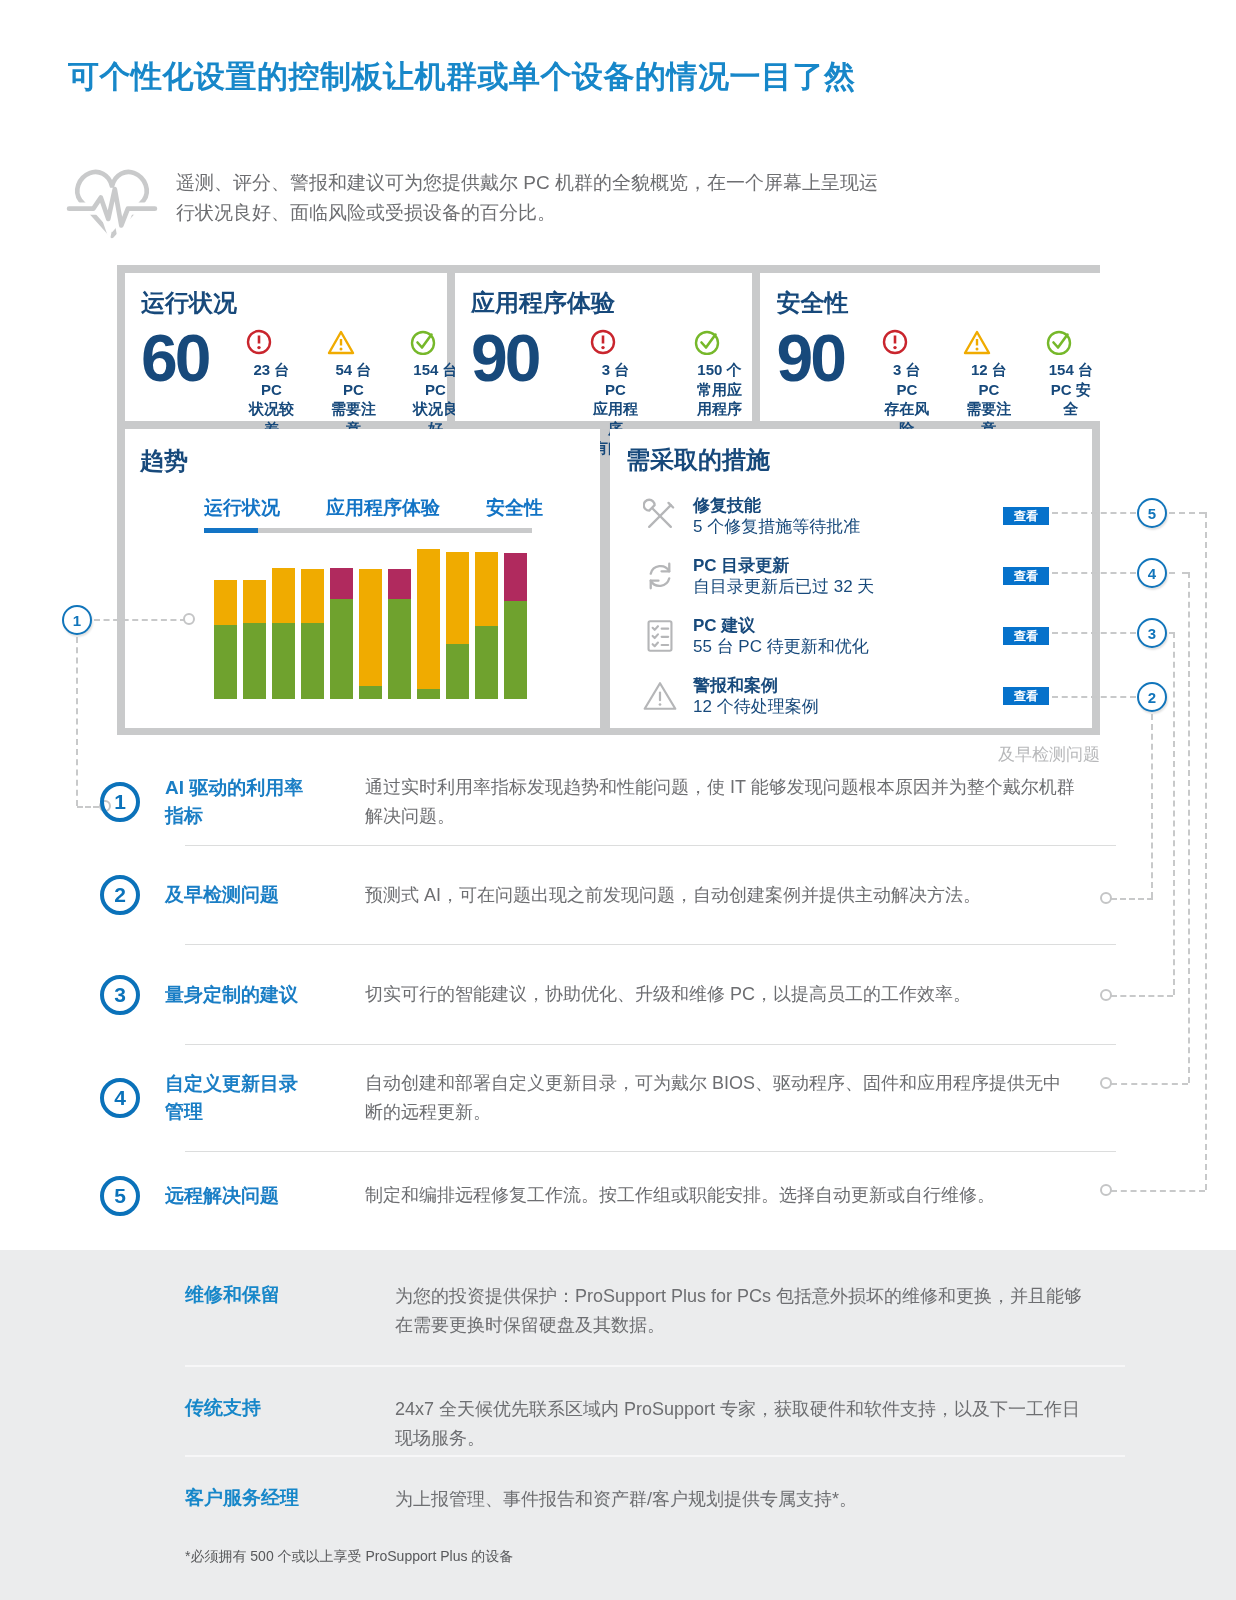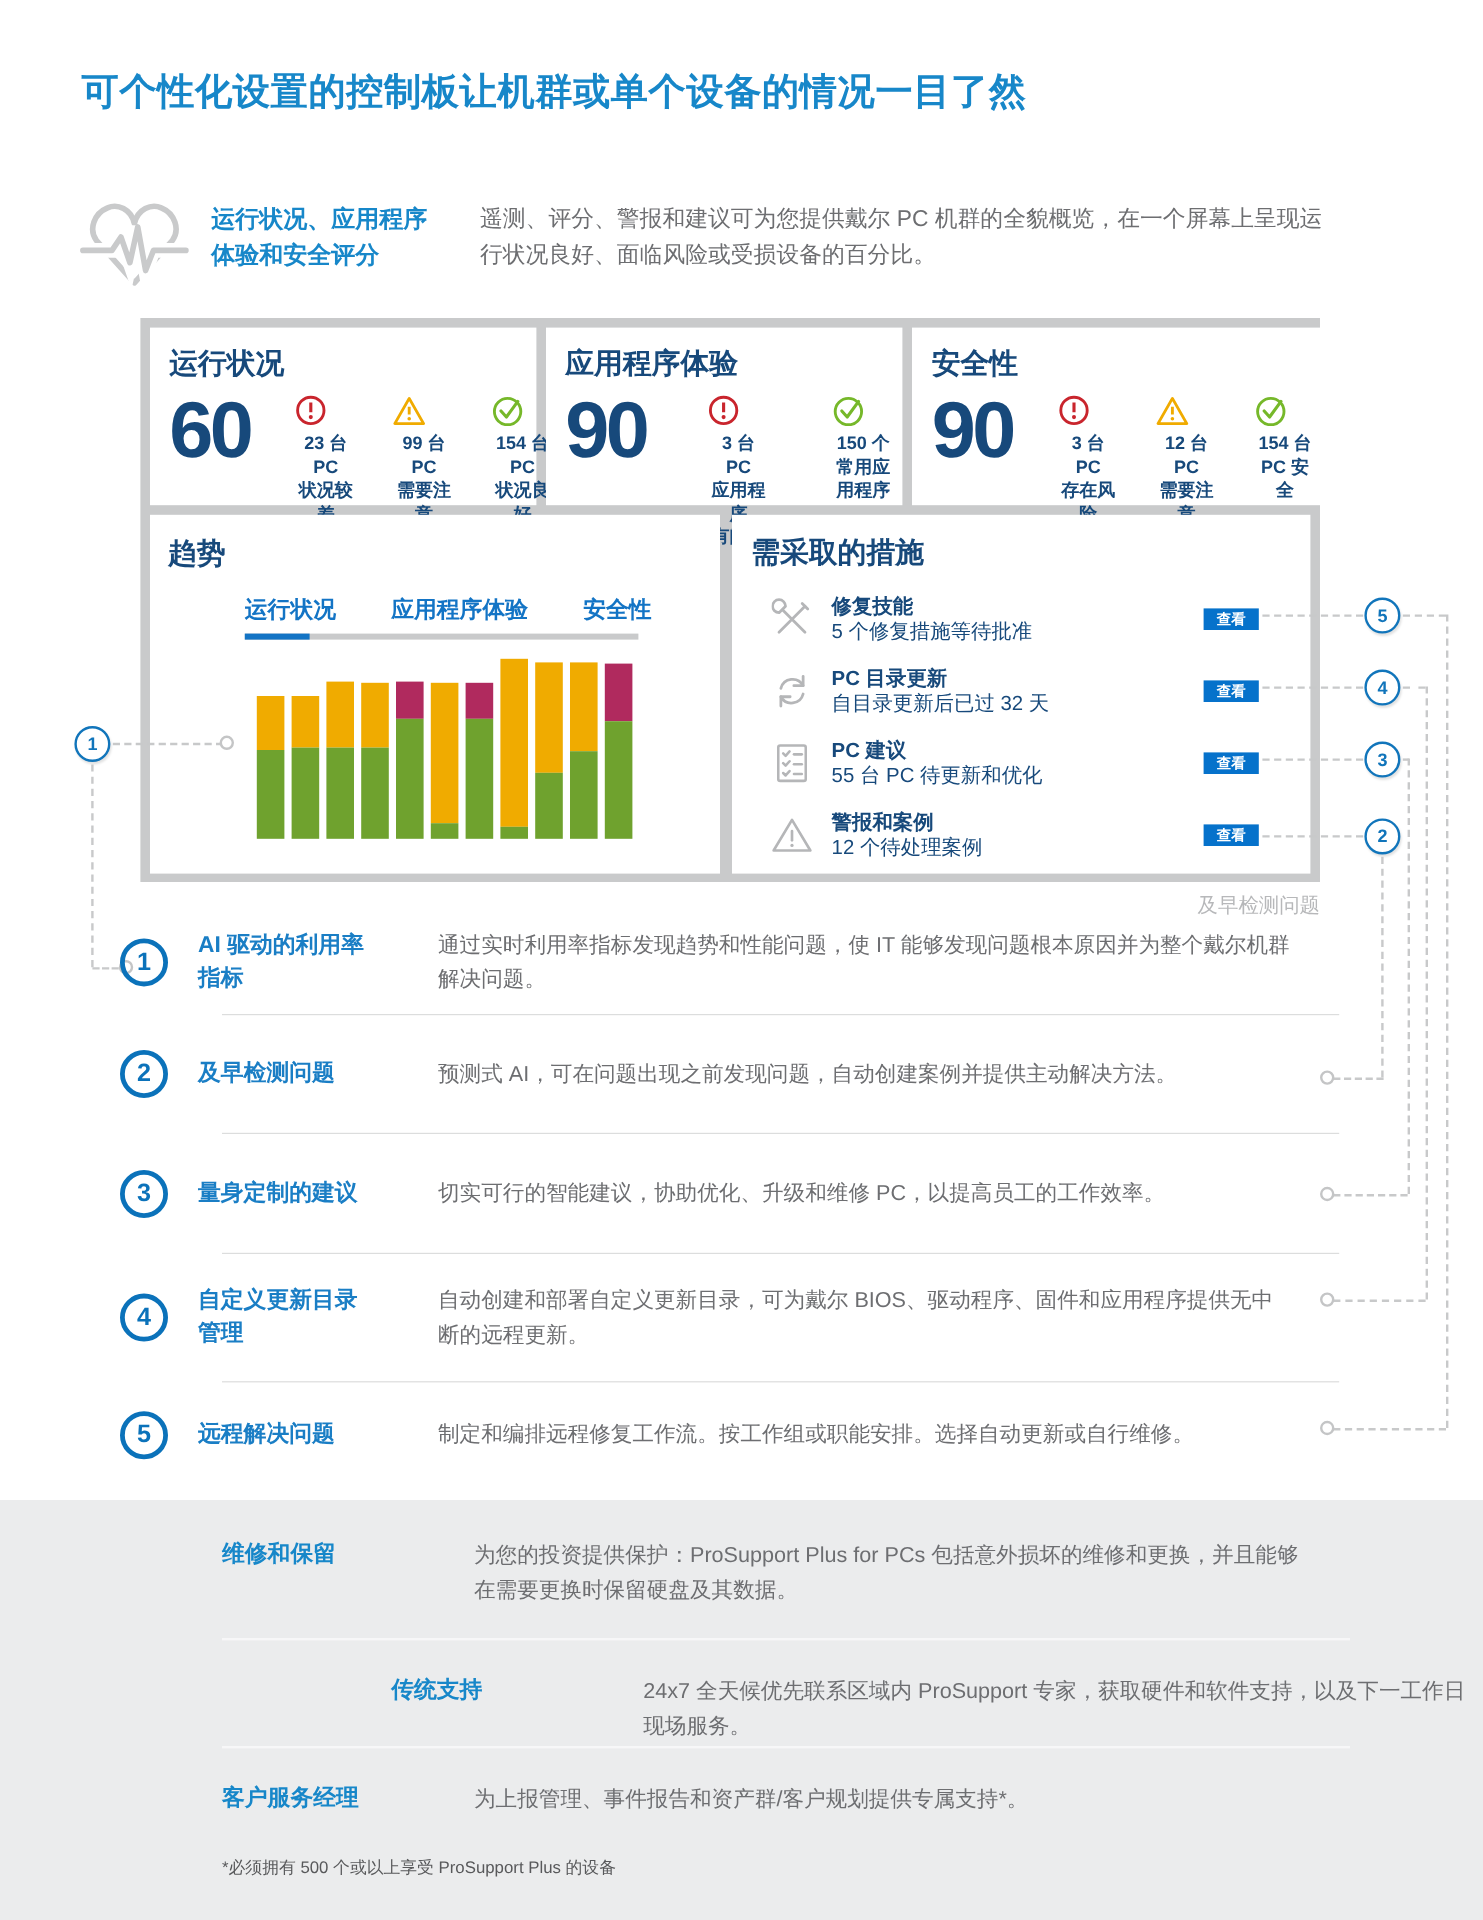--- a/index.html
+++ b/index.html
@@ -77,21 +77,21 @@
   .f-circle { width:40px; height:40px; flex:none; border:4px solid #0b72ba; border-radius:50%;
               color:#0b72ba; font-size:21px; font-weight:bold; display:flex; align-items:center; justify-content:center; }
   .f-title { width:170px; margin-left:25px; flex:none; font-size:19px; font-weight:bold; color:#1a7ec5; line-height:1.45; }
   .f-title span { display:block; } .f-title span:empty { display:none; }
   .f-desc { width:710px; margin-left:30px; font-size:18px; color:#6d6e71; line-height:1.6; }
 
   
   .support { left:0; top:1250px; width:1236px; height:350px; background:#ebeced; }
   .s-row { display:flex; padding-left:185px; }
   .s-row.ra { padding-top:32px; height:115px; }
-  .s-row.rb { padding-top:28px; height:88px;justify-content:flex-end; }
+  .s-row.rb { padding-top:28px; height:88px; }
   .s-row.rc { padding-top:28px; height:70px; }
   .s-divider { margin-left:185px; width:940px; border-top:2px solid #f7f7f8; }
   .s-title { width:175px; flex:none; font-size:19px; font-weight:bold; color:#1787c9; margin-right:35px; }
   .s-desc { width:700px; font-size:18px; color:#6d6e71; line-height:1.6; }
   .footnote { position:absolute; left:185px; top:1548px; font-size:14px; color:#58595b; }
 
   svg { display:block; }
 </style>
 </head>
 <body>
@@ -116,24 +116,20 @@
 </svg>
 
 <div class="abs page-title">可个性化设置的控制板让机群或单个设备的情况一目了然</div>
 
 <div class="abs intro">
   <svg class="intro-heart" viewBox="0 0 96 90">
     <path d="M48 26 C45 13 33 8 24 12 C12 17 7 31 14 41 L48 79 L82 41 C89 31 84 17 72 12 C63 8 51 13 48 26 Z" fill="none" stroke="#c9cacb" stroke-width="5" stroke-linejoin="round"></path>
     <path d="M2 50 H28 L36 38 L44 61 L51 29 L58 68 L65 50 H94" fill="none" stroke="#ffffff" stroke-width="13"></path>
     <path d="M2 50 H28 L36 38 L44 61 L51 29 L58 68 L65 50 H94" fill="none" stroke="#c9cacb" stroke-width="5" stroke-linejoin="round" stroke-linecap="round"></path>
   </svg>
-  <div class="intro-title">
-    <span>运行状况、应用程序</span><br>
-    <span>体验和安全评分</span>
-  </div>
   <div class="intro-desc">遥测、评分、警报和建议可为您提供戴尔 PC 机群的全貌概览，在一个屏幕上呈现运行状况良好、面临风险或受损设备的百分比。</div>
 </div>
 
 <div class="abs dashboard">
   <div class="cards-row">
 
     <div class="card c1">
       <h3>运行状况</h3>
       <div class="score-row">
         <div class="score">60</div>
@@ -147,21 +143,21 @@
             <span class="stat-line">23 台 PC</span>
             <span class="stat-line">状况较差</span>
 
           </div>
           <div class="stat">
             <div class="sicon">
                 <svg width="28" height="26" viewBox="0 0 28 26">
                   <use href="#ic-warn-triangle"></use>
                 </svg>
               </div>
-            <span class="stat-line">99 台 PC</span>
+            <span class="stat-line">54 台 PC</span>
             <span class="stat-line">需要注意</span>
 
           </div>
           <div class="stat">
             <div class="sicon">
                 <svg width="26" height="26" viewBox="0 0 26 26">
                   <use href="#ic-check-circle"></use>
                 </svg>
               </div>
             <span class="stat-line">154 台 PC</span>

